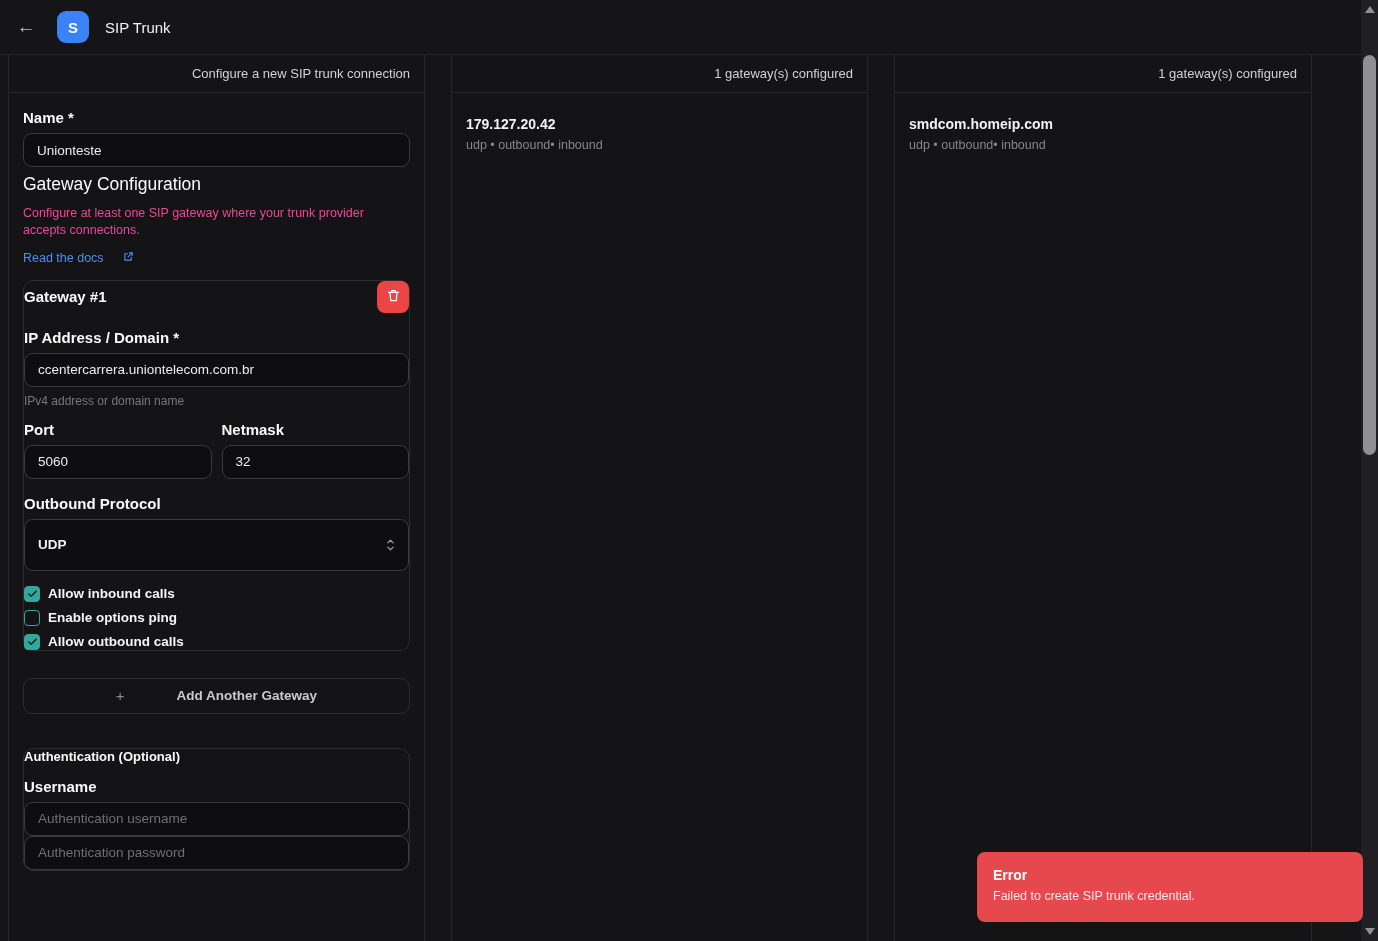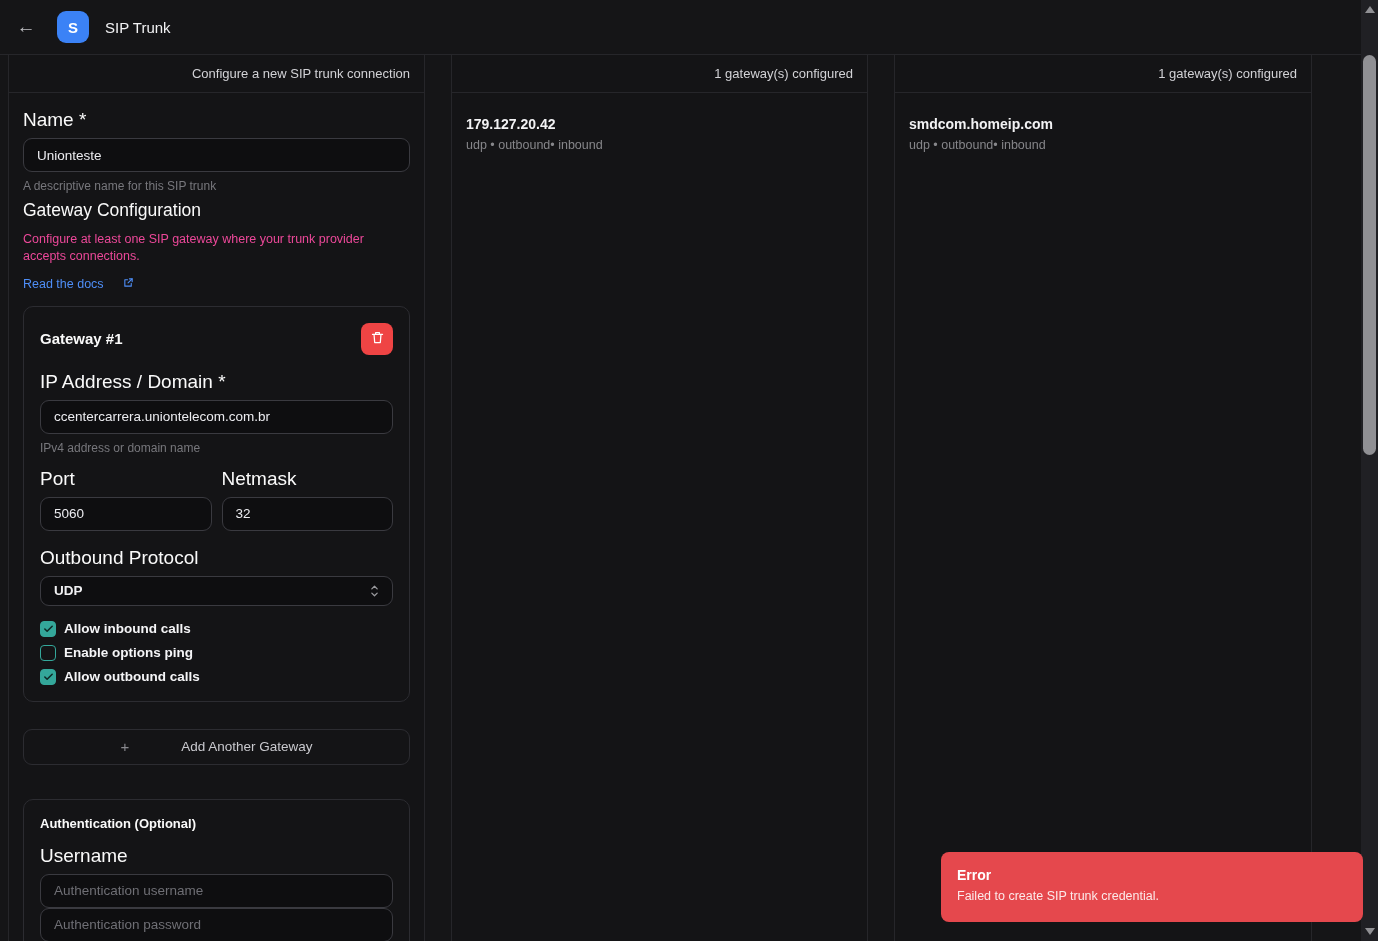--- a/index.html
+++ b/index.html
@@ -38,50 +38,50 @@
   .panel-gw2  { left:894px; width:418px; }
   .panel-header {
     height:38px; line-height:38px; padding:0 14px;
     font-size:13px; color:#d2d2d6;
     border-bottom:1px solid #26262a;
     white-space:nowrap; overflow:hidden;text-align:right;
   }
   .panel-body { padding:16px 14px; }
 
   
-  .field-label { font-size:19px; font-weight:normal; color:#fafafa; margin-bottom:7px; }
+  .field-label { font-size:15px; font-weight:bold; color:#fafafa; margin-bottom:7px; }
   .text-input {
     width:100%; height:34px; border-radius:9px;
     border:1px solid #3a3a40; background:#0e0e10;
     padding:0 13px; font-size:13.5px; color:#ececf0;
     font-family:"Liberation Sans", sans-serif; outline:none; display:block;
   }
   .text-input::placeholder { color:#6f6f75; }
   .help-text { margin-top:7px; font-size:12px; color:#77777c; }
   .section-title { margin-top:7px; font-size:17.5px; font-weight:normal; color:#fafafa; }
   .section-desc { margin-top:10px; font-size:12.5px; line-height:1.35; color:#ec4899; max-width:372px; }
   .docs-link {
     margin-top:12px; font-size:12.5px; color:#4e8ef7;
     display:inline-flex; align-items:center; gap:19px; cursor:pointer; text-decoration:none;
   }
   .card {
-    margin-top:14px; border:1px solid #2c2c31; border-radius:10px; padding:16px;
+    margin-top:14px; border:1px solid #2c2c31; border-radius:10px; 
     background:#141416;
   }
   .card-title-row { display:flex; align-items:center; justify-content:space-between; }
   .card-title { font-size:15px; font-weight:bold; color:#fafafa; }
   .delete-btn {
     width:32px; height:32px; border-radius:8px; border:none; background:#ef4444;
     display:flex; align-items:center; justify-content:center; cursor:pointer;
   }
   .lbl-mt { margin-top:16px; }
   .two-col { display:flex; gap:10px; }
   .two-col > div { flex:1; }
   .select-box {
-    position:relative; width:100%; height:30px; border-radius:9px;
+    position:relative; width:100%; height:52px; border-radius:9px;
     border:1px solid #3a3a40; background:#0e0e10;
     display:flex; align-items:center; padding:0 13px;
     font-size:13.5px; font-weight:bold; color:#f0f0f2; cursor:pointer;
   }
   .select-caret { position:absolute; right:11px; top:50%; transform:translateY(-50%); display:flex; }
   .check-group { margin-top:15px; }
   .check-row { display:flex; align-items:center; gap:8px; margin-top:8px; cursor:pointer; }
   .check-row:first-child { margin-top:0; }
   .checkbox {
     width:16px; height:16px; border-radius:4px;
@@ -92,33 +92,33 @@
   .checkbox.checked { background:#34a79a; border-color:#34a79a; }
   .checkbox.checked svg { display:block; }
   .check-label { font-size:13.5px; font-weight:bold; color:#f5f5f7; }
   .add-btn {
     margin-top:27px; width:100%; height:36px;
     border:1px solid #2c2c31; border-radius:9px; background:transparent;
     display:flex; align-items:center; justify-content:center; gap:8px;
     cursor:pointer;
   }
   .add-btn .plus { color:#8a8a8f; font-size:15px; }
-  .add-btn .add-label { color:#c9c9ce; font-size:13.5px; font-weight:normal;margin-left:44px; }
+  .add-btn .add-label { color:#c9c9ce; font-size:13.5px; font-weight:bold;margin-left:44px; }
   .auth-card { margin-top:34px; }
   .auth-title { font-size:13px; font-weight:bold; color:#fafafa; }
   .mt14 { margin-top:14px; }
 
   
   .gw-entry { padding:23px 14px; cursor:pointer; }
   .gw-name { font-size:14px; font-weight:bold; color:#f2f2f4; }
   .gw-meta { margin-top:6px; font-size:12.5px; color:#86868a; }
 
   
   .toast {
-    position:absolute; right:15px; bottom:19px; width:422px; height:70px;
+    position:absolute; right:15px; bottom:19px; width:386px; height:70px;
     background:#e5484d; border-radius:8px; padding:15px 16px; z-index:10;
   }
   .toast-title { font-size:14px; font-weight:bold; color:#ffffff; }
   .toast-msg { margin-top:6px; font-size:12.5px; color:rgba(255,255,255,0.88); }
 
   
   .scrollbar {
     position:absolute; top:0; right:0; width:17px; height:941px;
     background:#202024; z-index:5;
   }
@@ -145,21 +145,20 @@
   </div>
   <div class="topbar-title">SIP Trunk</div>
 </div>
 
 <div class="panel panel-form">
   <div class="panel-header">Configure a new SIP trunk connection</div>
   <div class="panel-body">
 
     <div class="field-label">Name *</div>
     <input class="text-input" type="text" value="Unionteste" style="">
-    <div class="help-text">A descriptive name for this SIP trunk</div>
 
     <div class="section-title">Gateway Configuration</div>
     <div class="section-desc">Configure at least one SIP gateway where your trunk provider accepts connections.</div>
     <a class="docs-link">
       <span>Read the docs</span>
       <span>
         <svg width="11" height="11" viewBox="0 0 24 24" fill="none" stroke="#4e8ef7" stroke-width="2.4" stroke-linecap="round" stroke-linejoin="round">
             <path d="M14 4h6v6"></path>
             <path d="M20 4 11 13"></path>
             <path d="M18 14v6H4V6h6"></path>

